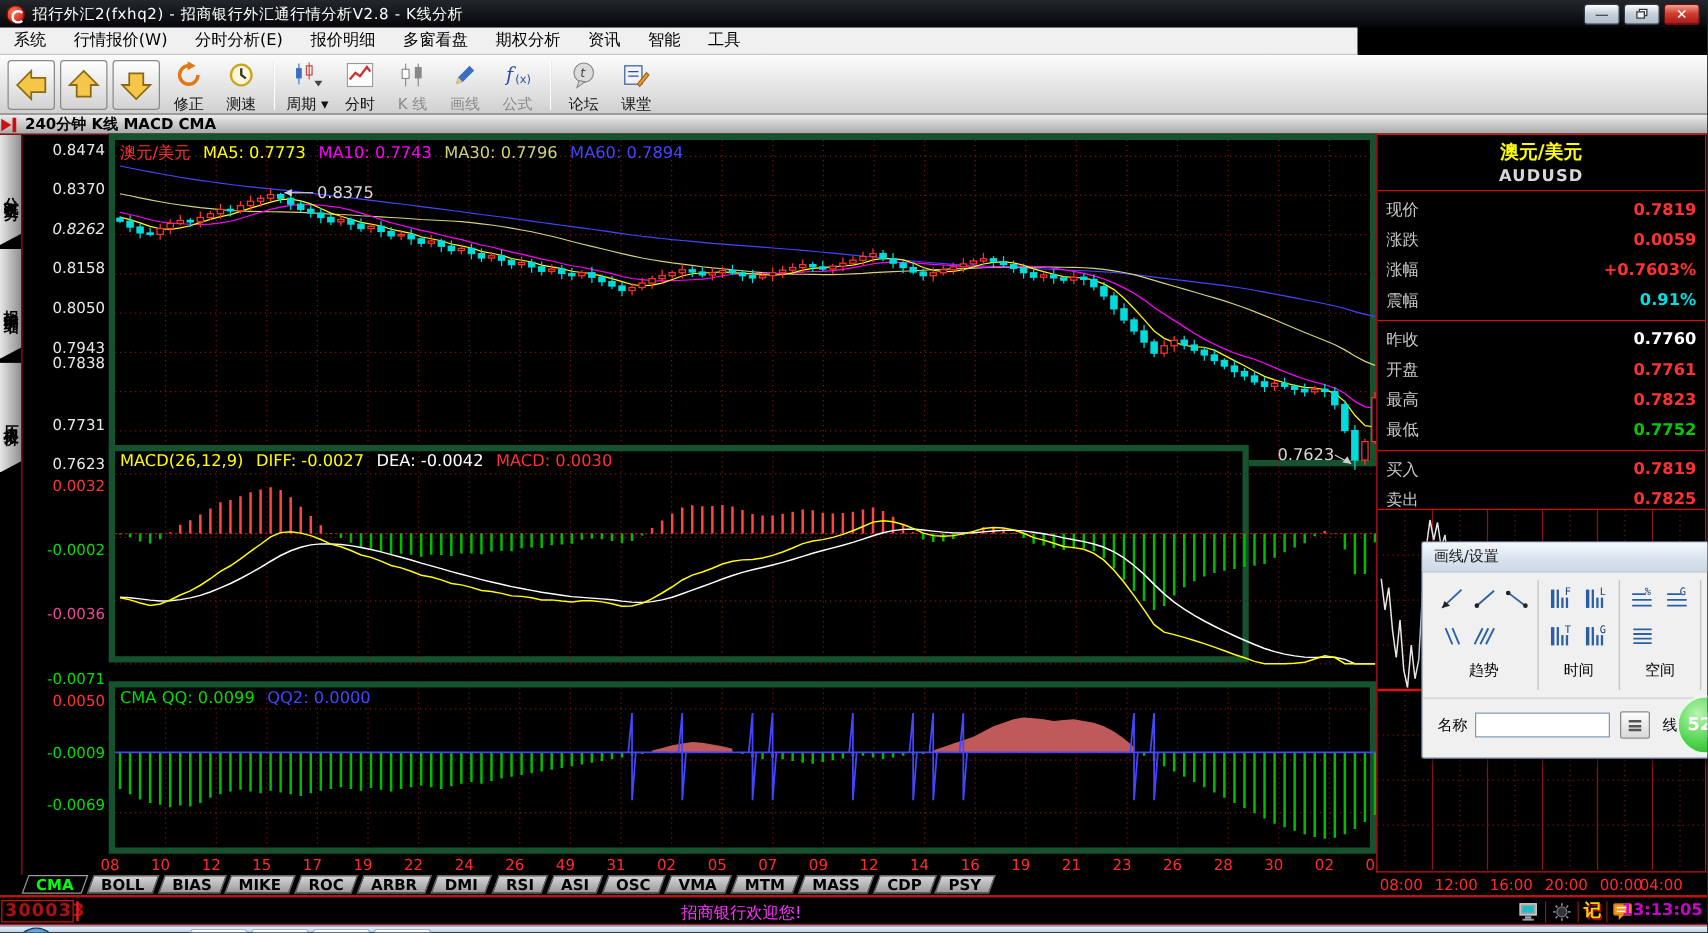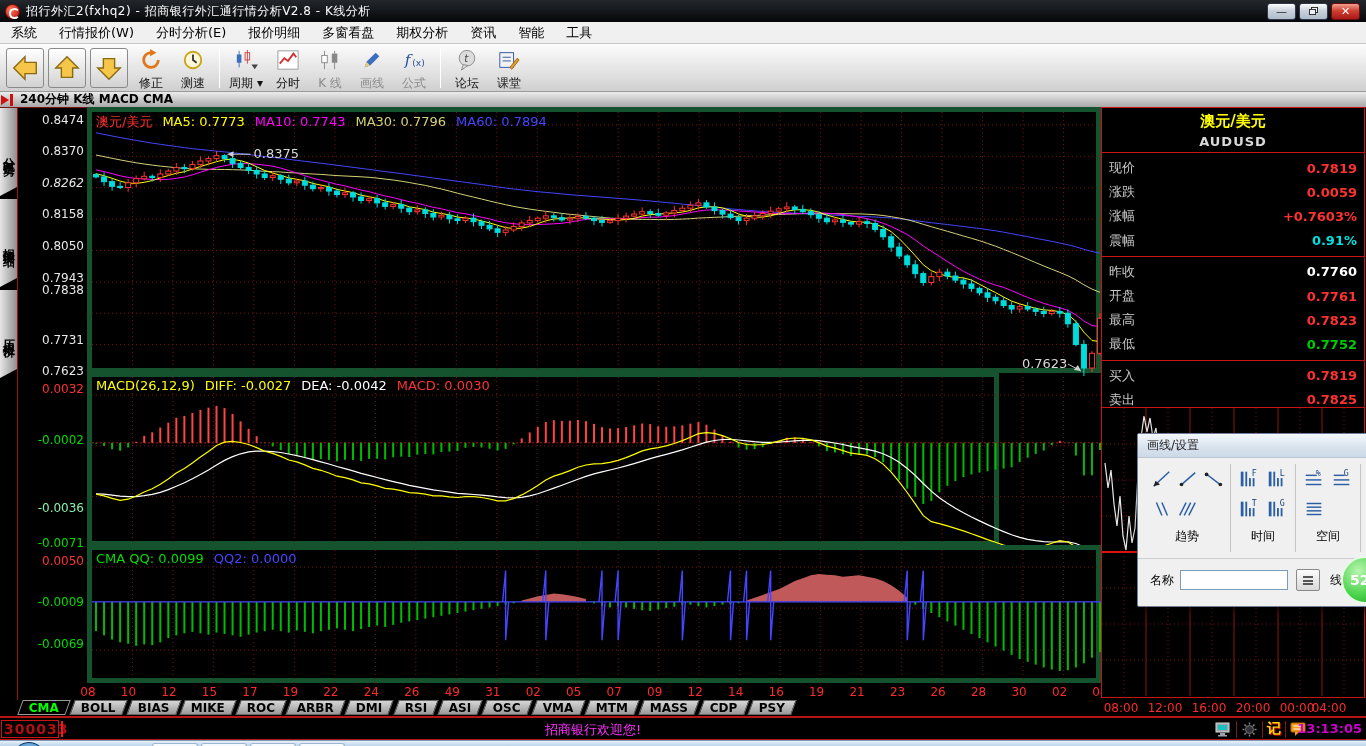--- a/index.html
+++ b/index.html
@@ -20,21 +20,21 @@
   .win-btn{width:29px;height:17px;border-radius:3px;border:1px solid #30394a;
     background:linear-gradient(#fdfdfd,#c9d2dc 45%,#aebbc9);display:flex;align-items:center;justify-content:center;
     font-size:11px;color:#222;cursor:default;}
   .win-btn.close{background:linear-gradient(#f0a090,#d04030 45%,#a81818);border-color:#6a0d0d;color:#fff;font-weight:bold;}
   .restore-glyph{position:relative;width:9px;height:8px;}
   .restore-glyph i{position:absolute;border:1px solid #333;background:#eef2f6;width:7px;height:6px;display:block;}
   .restore-glyph i:first-child{left:2px;top:0;}
   .restore-glyph i:last-child{left:0;top:2px;}
 
   
-  #menubar{position:absolute;left:0;top:22px;width:1366px;height:22px;background:#f0f0f0;
+  #menubar{position:absolute;left:0;top:22px;width:1086px;height:22px;background:#f0f0f0;
     border-bottom:1px solid #c8c8c8;display:flex;align-items:center;color:#000;}
   .menu-item{padding:0 11px;font-size:13px;height:22px;line-height:22px;cursor:default;}
 
   
   #toolbar{position:absolute;left:0;top:44px;width:1366px;height:48px;
     background:linear-gradient(#fcfcfc,#dedede 70%,#cfcfcf);border-bottom:1px solid #9a9a9a;
     display:flex;align-items:center;padding-left:4px;}
   .nav-btn{width:38px;height:40px;margin:0 2px;border:1px solid #8a8a8a;border-radius:3px;
     background:linear-gradient(#ffffff,#d2d2d2);display:flex;align-items:center;justify-content:center;}
   .tool-sep{width:1px;height:40px;background:#aaa;border-right:1px solid #fff;margin:0 5px;}
@@ -52,21 +52,21 @@
   
   #sidebar{position:absolute;left:0;top:108px;width:18px;height:592px;background:#000;border-right:1px solid #a01010;}
   .side-tab{width:17px;height:88px;margin-bottom:3px;background:linear-gradient(90deg,#e6e6e6,#8f8f8f);
     color:#000;font-size:12px;font-weight:bold;writing-mode:vertical-rl;text-orientation:upright;
     display:flex;align-items:center;justify-content:center;letter-spacing:2px;
     clip-path:polygon(0 0,100% 0,100% calc(100% - 9px),0 100%);}
 
   
   .panel{position:absolute;background:#000;border:5px solid #14532d;}
   #main-panel{left:87px;top:107px;width:1014px;height:266px;}
-  #macd-panel{left:87px;top:372px;width:912px;height:174px;text-align:right;}
+  #macd-panel{left:87px;top:356px;width:912px;height:174px;text-align:right;}
   #cma-panel {left:87px;top:545px;width:1014px;height:138px;}
   .panel svg{position:absolute;left:0;top:0;}
   .ylab{position:absolute;width:64px;text-align:right;font-size:12px;line-height:12px;}
   .xlab{position:absolute;top:685px;width:26px;text-align:center;font-size:12px;}
   .legend-row{position:absolute;left:4px;top:1px;font-size:13px;white-space:nowrap;z-index:3;}
   .legend-row span{margin-right:10px;}
 
   
   #quote-panel{position:absolute;left:1101px;top:107px;width:264px;height:301px;background:#000;
     border:1px solid #c81414;border-bottom:1px solid #c81414;}
@@ -880,21 +880,21 @@
       <div class="ylab" style="left: 20px; top: 145.375px; color: rgb(232, 232, 232);">0.8370</div>
       <div class="ylab" style="left: 20px; top: 176.75px; color: rgb(232, 232, 232); font-style: italic;">0.8262</div>
       <div class="ylab" style="left: 20px; top: 208.125px; color: rgb(232, 232, 232);">0.8158</div>
       <div class="ylab" style="left: 20px; top: 239.5px; color: rgb(232, 232, 232);">0.8050</div>
       <div class="ylab" style="left: 20px; top: 272px; color: rgb(232, 232, 232);">0.7943</div>
       <div class="ylab" style="left: 20px; top: 284px; color: rgb(232, 232, 232);">0.7838</div>
       <div class="ylab" style="left: 20px; top: 333.625px; color: rgb(232, 232, 232);">0.7731</div>
       <div class="ylab" style="left: 20px; top: 365px; color: rgb(232, 232, 232);">0.7623</div>
       <div class="ylab" style="left: 20px; top: 383px; color: rgb(255, 50, 50);">0.0032</div>
       <div class="ylab" style="left: 20px; top: 433.835px; color: rgb(0, 221, 0);">-0.0002</div>
-      <div class="ylab" style="left: 20px; top: 484.67px; color: #86efac; margin-top: 17px;">-0.0036</div>
+      <div class="ylab" style="left: 20px; top: 484.67px; color: #ec4899;">-0.0036</div>
       <div class="ylab" style="left: 20px; top: 537px; color: rgb(0, 221, 0);">-0.0071</div>
       <div class="ylab" style="left: 20px; top: 555px; color: rgb(255, 50, 50);">0.0050</div>
       <div class="ylab" style="left: 20px; top: 596.151px; color: rgb(0, 221, 0);">-0.0009</div>
       <div class="ylab" style="left: 20px; top: 638px; color: rgb(0, 221, 0);">-0.0069</div>
       <div class="xlab" style="left: 75px; color: rgb(255, 42, 42);">08</div>
       <div class="xlab" style="left: 115.48px; color: rgb(255, 42, 42);">10</div>
       <div class="xlab" style="left: 155.96px; color: rgb(255, 42, 42);">12</div>
       <div class="xlab" style="left: 196.44px; color: rgb(255, 42, 42);">15</div>
       <div class="xlab" style="left: 236.92px; color: rgb(255, 42, 42);">17</div>
       <div class="xlab" style="left: 277.4px; color: rgb(255, 42, 42);">19</div>

